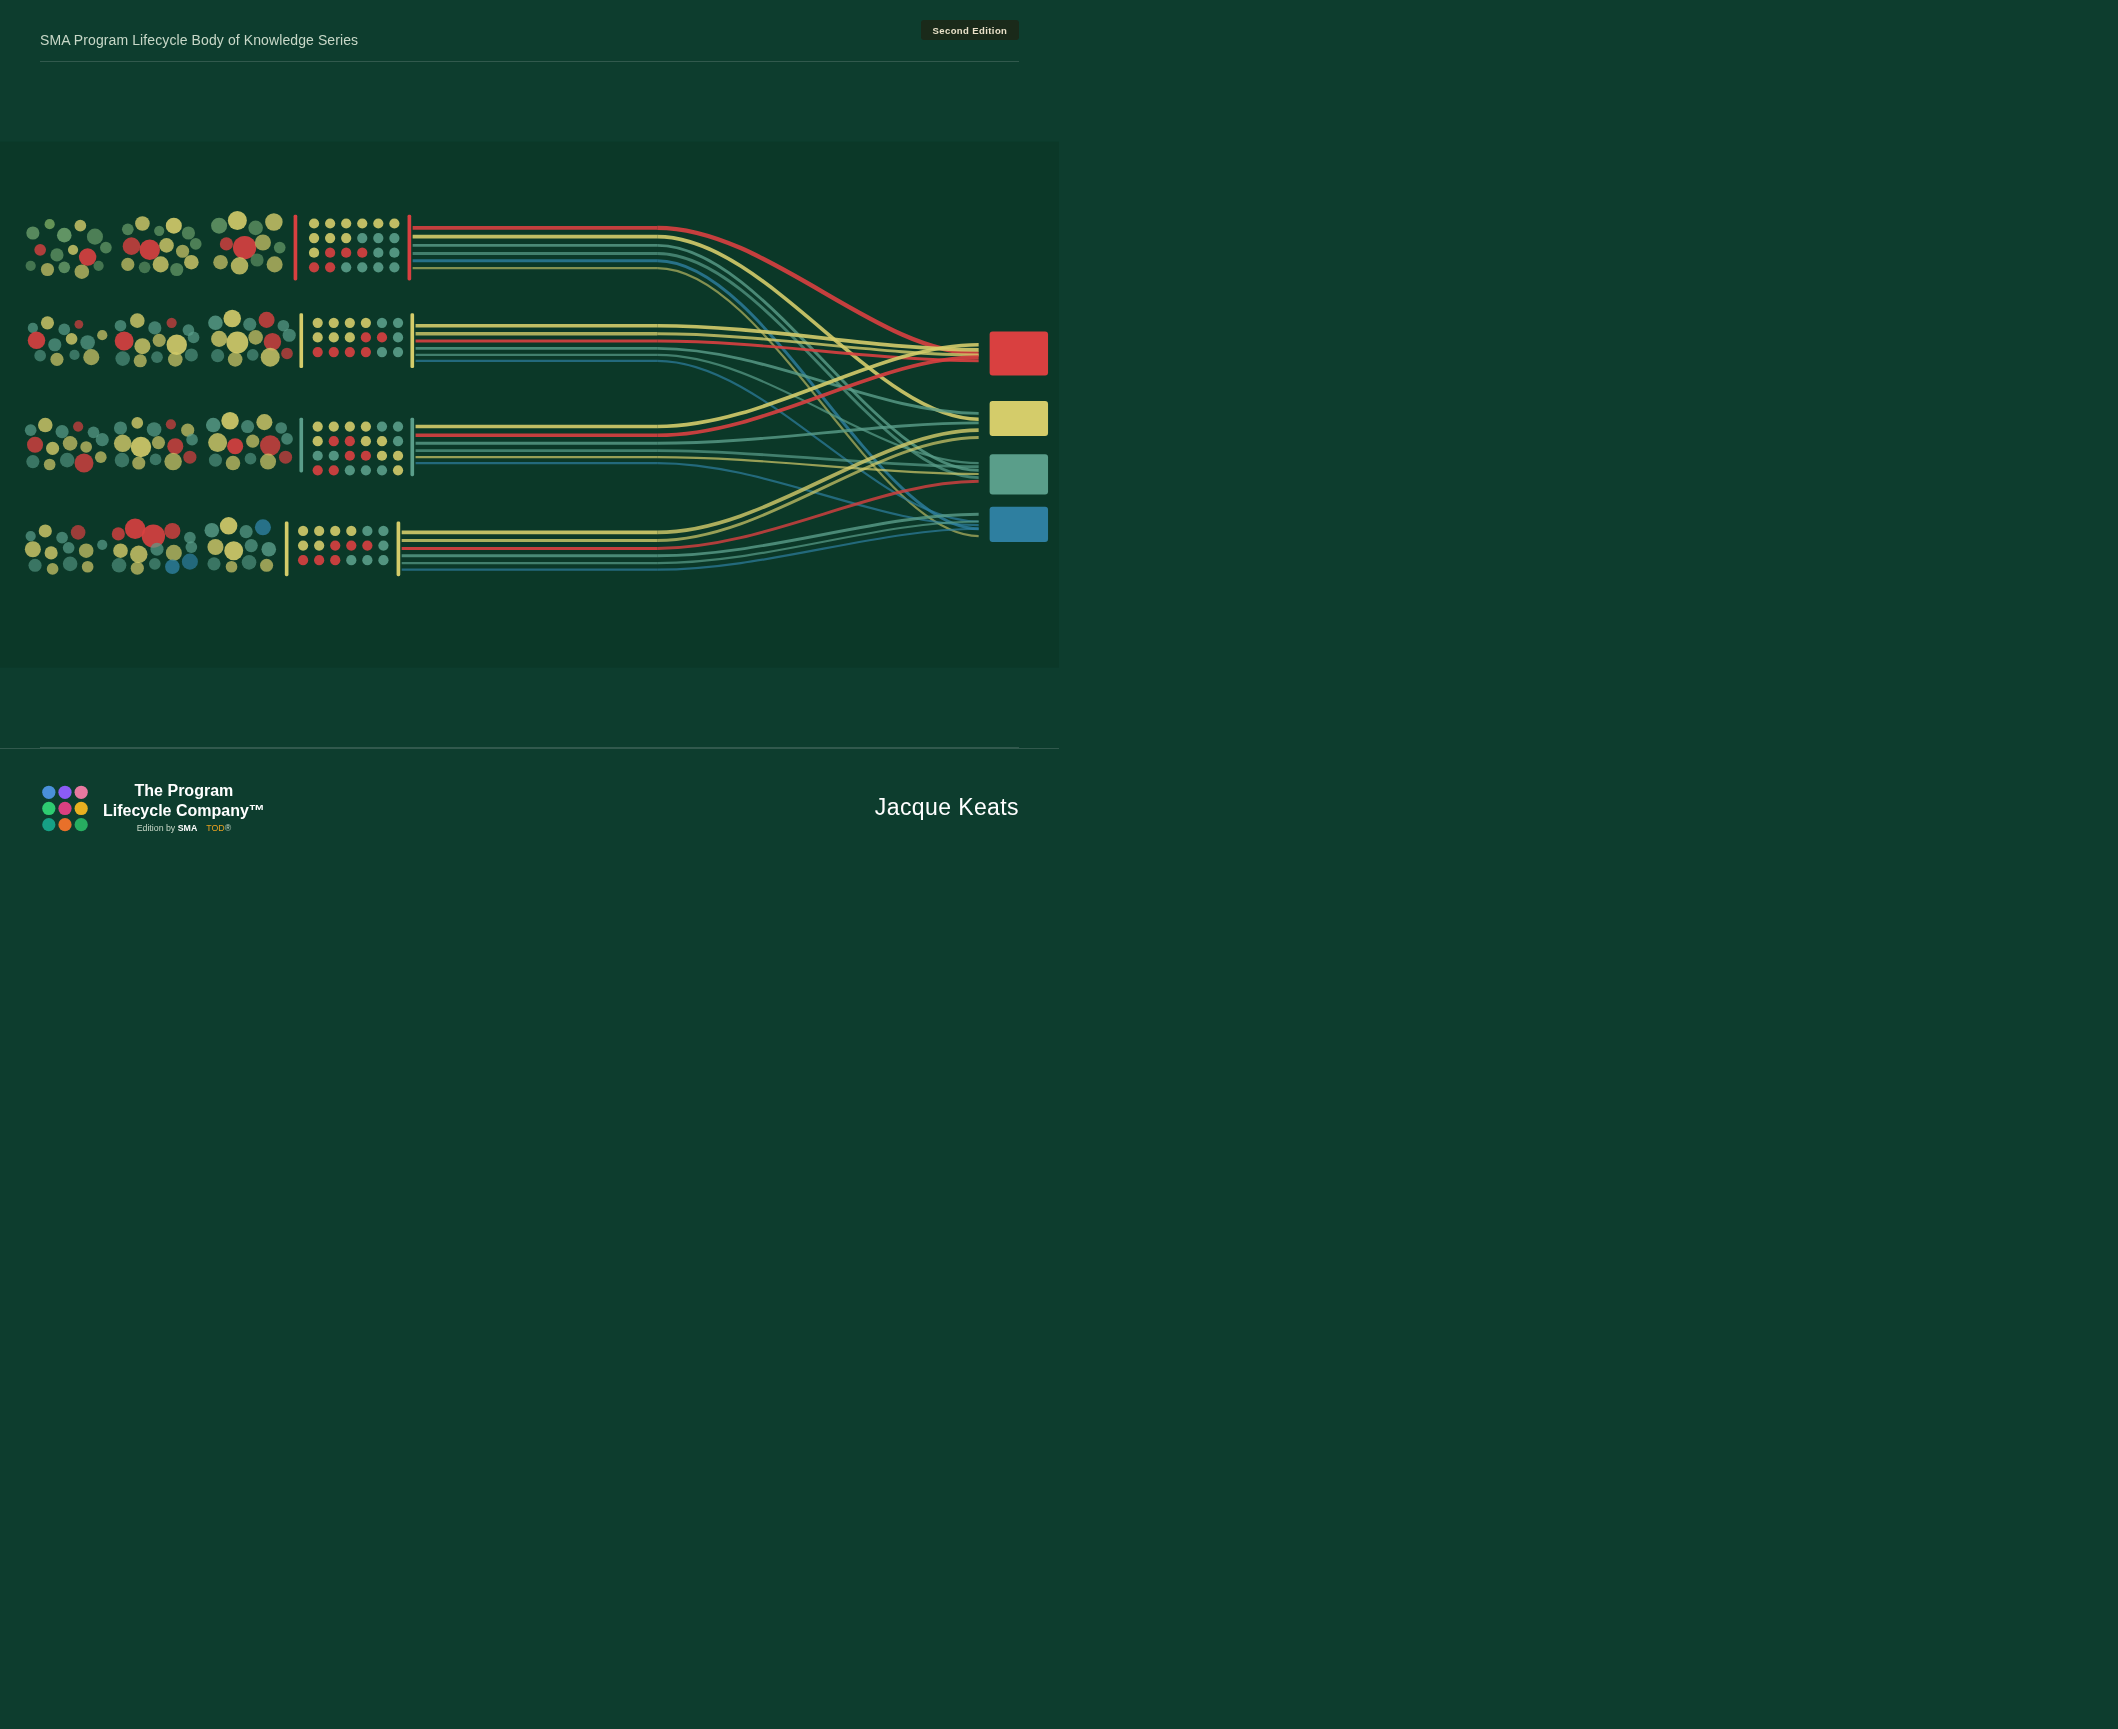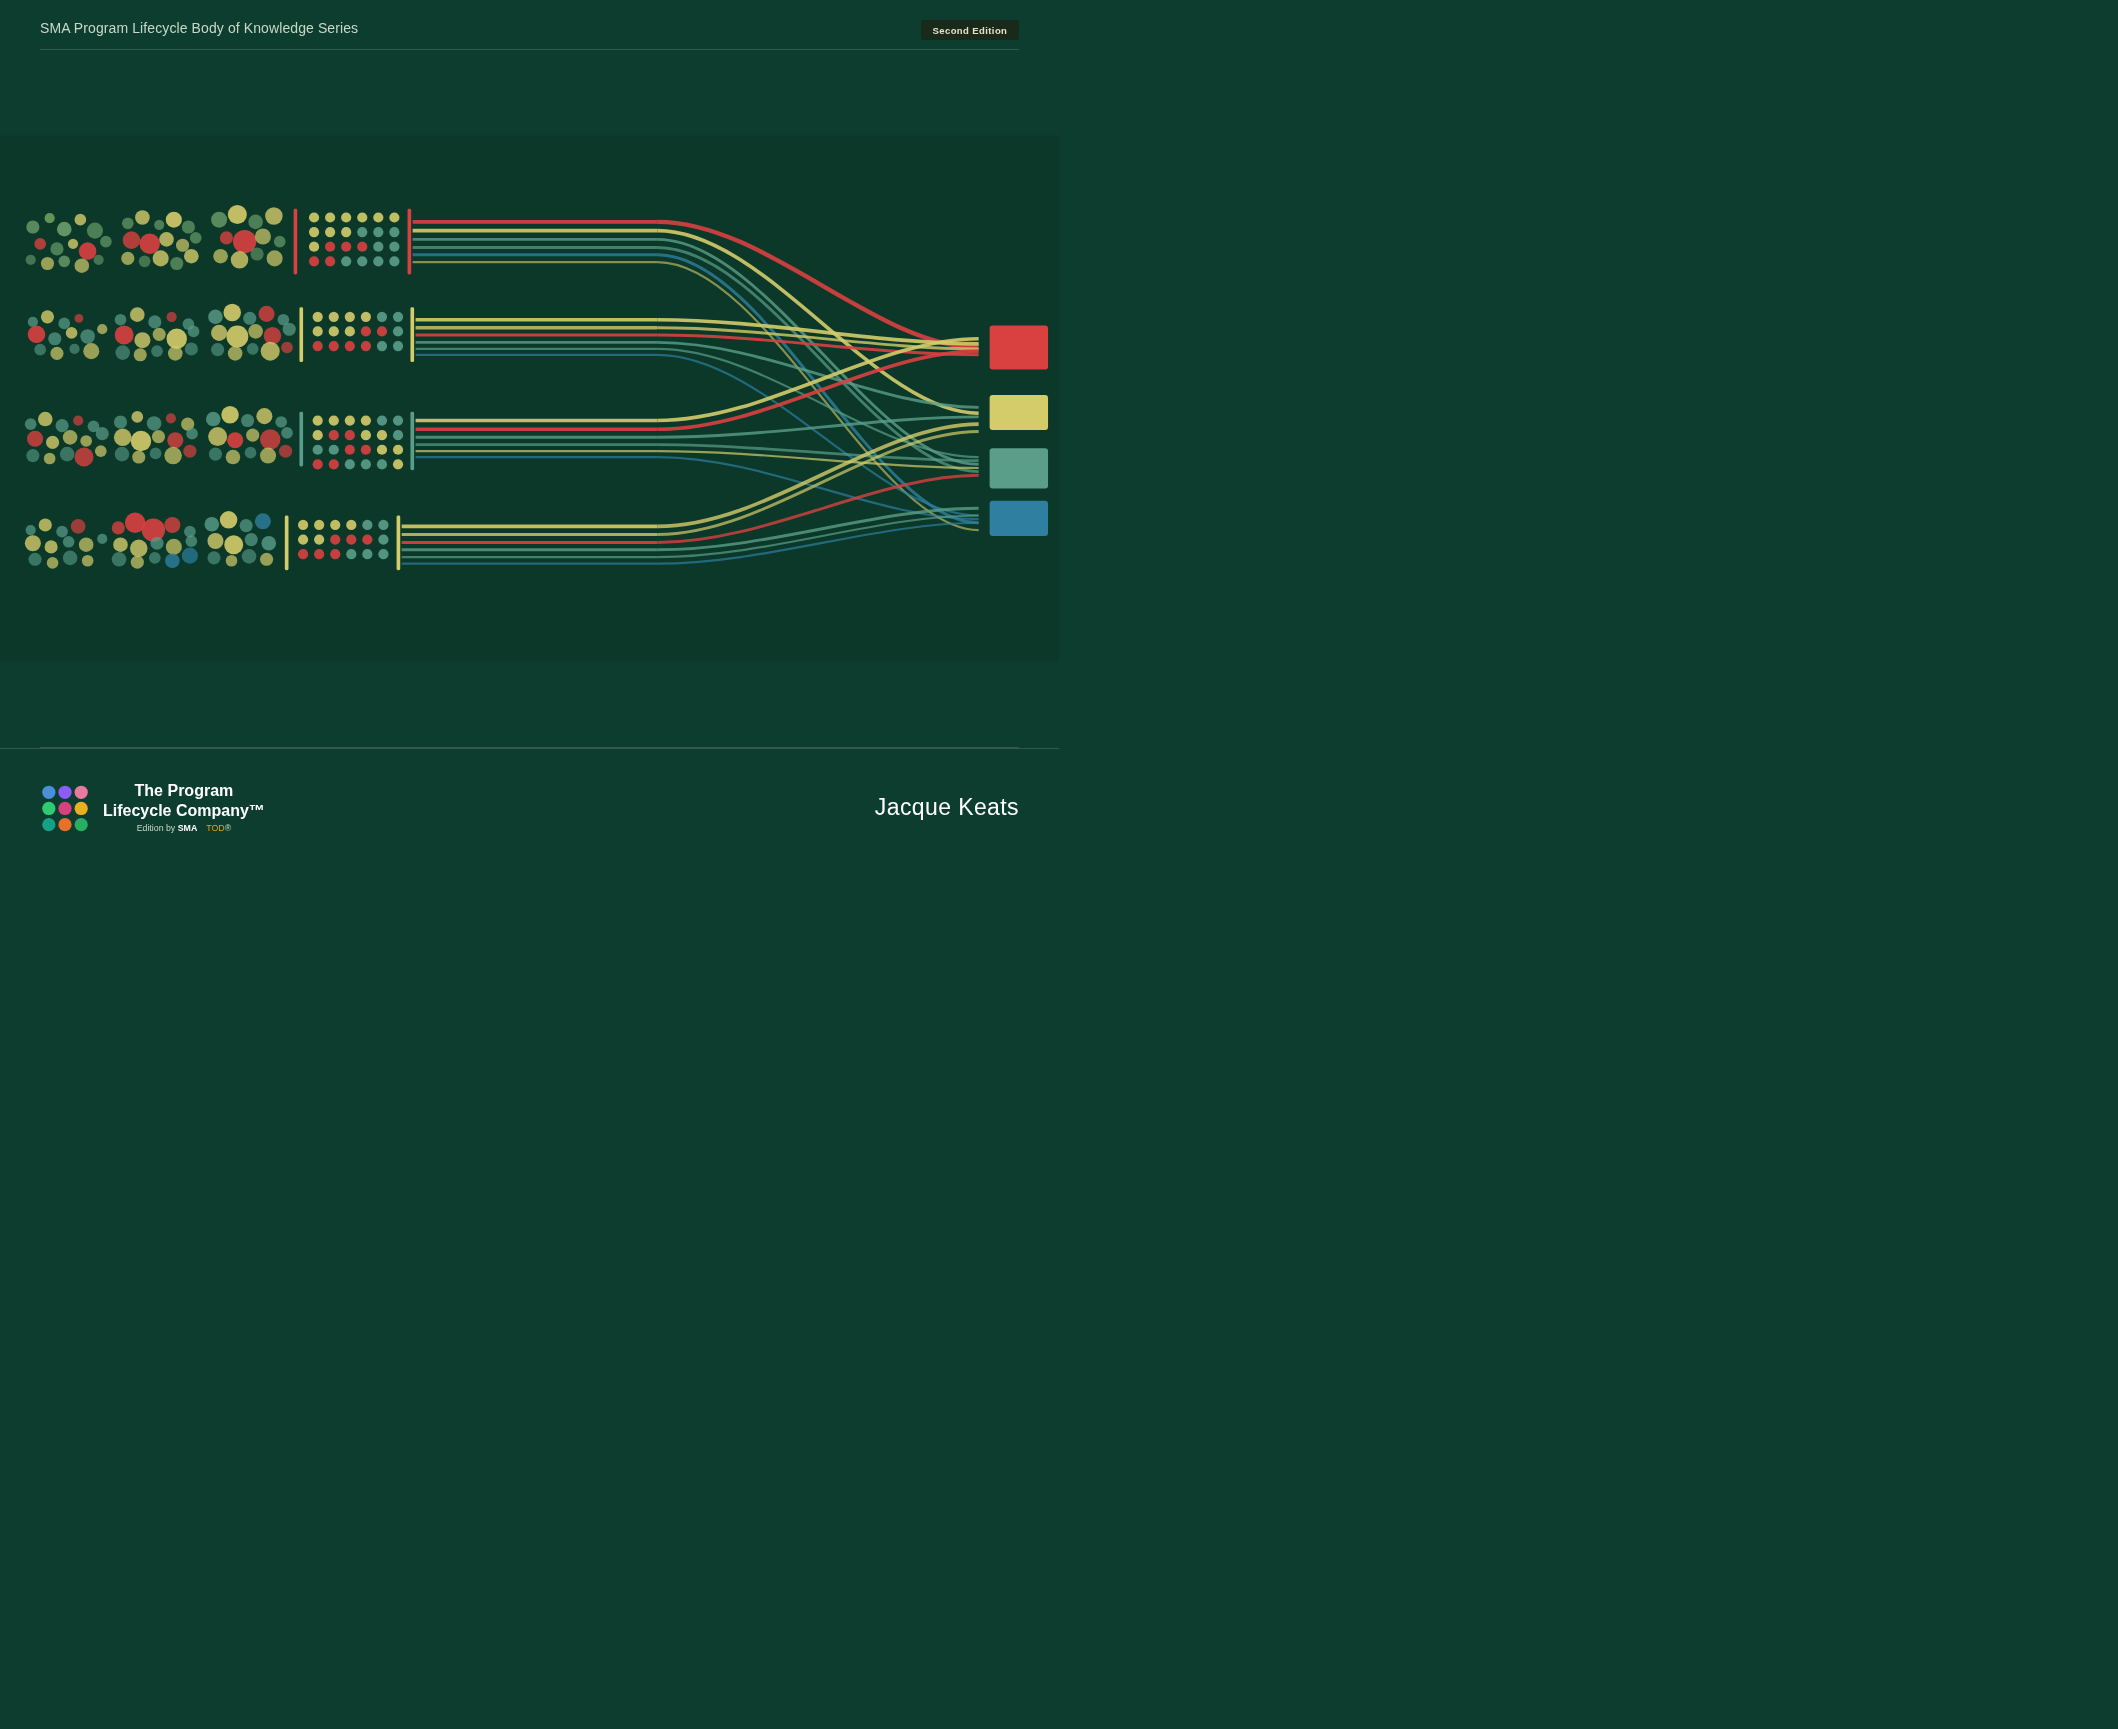--- a/index.html
+++ b/index.html
@@ -46,20 +46,21 @@
       line-height: 1.15;
       margin-bottom: 5.8px;
       max-width: 599px;
     }
 
     .book-subtitle {
       color: #c8d8c8;
       font-size: 14px;
       font-weight: 400;
       letter-spacing: 0.1px;
+      margin-top: 12px;
     }
 
     .divider-line {
       height: 0.7px;
       background-color: rgba(255,255,255,0.15);
       margin: 0 40px;
     }
 
     
     .viz-section {

